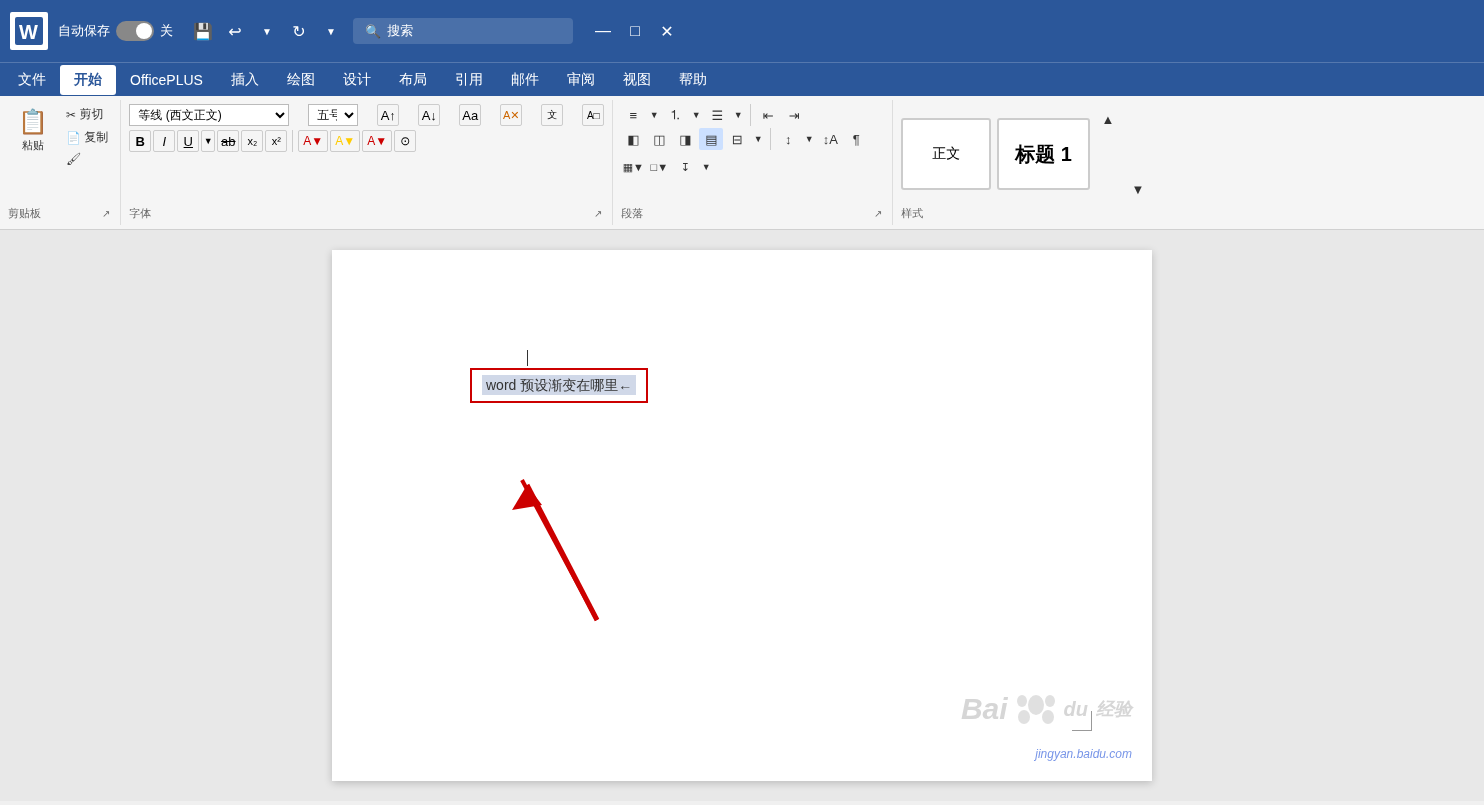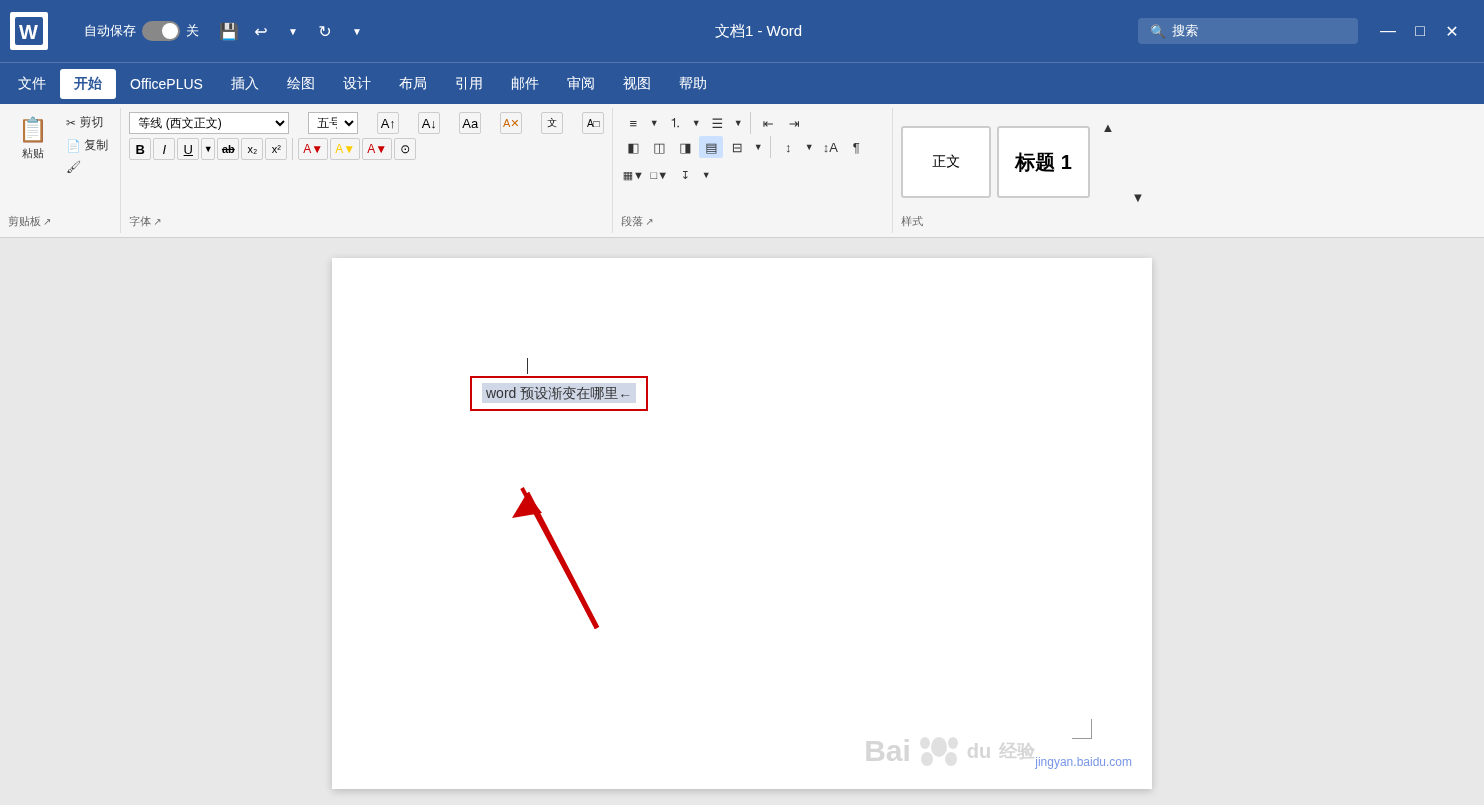--- a/index.html
+++ b/index.html
@@ -17,21 +17,21 @@
     .title-bar-logo {
       width: 38px; height: 38px;
       background: #fff;
       display: flex; align-items: center; justify-content: center;
       margin-right: 10px;
       border-radius: 2px;
     }
     .title-bar-logo svg { width: 28px; height: 28px; }
     .autosave {
       display: flex; align-items: center; gap: 6px;
-      font-size: 13px; color: white; margin-right: 16px; margin-left: 26px;
+      font-size: 13px; color: white; margin-right: 16px;
     }
     .toggle-pill {
       width: 38px; height: 20px;
       background: #888;
       border-radius: 10px;
       position: relative;
       display: inline-block;
     }
     .toggle-pill::after {
       content: '';
@@ -60,21 +60,21 @@
       padding: 4px 12px;
       width: 220px;
       color: white;
       font-size: 13px;
       margin-right: 16px;
     }
     .search-box span { margin-right: 6px; }
 
     
     .menu-bar {
-      height: 42px;
+      height: 34px;
       background: #2b579a;
       display: flex;
       align-items: center;
       padding: 0 4px;
       border-top: 1px solid rgba(255,255,255,0.2);
     }
     .menu-item {
       padding: 6px 14px;
       color: white;
       font-size: 14px;
@@ -97,22 +97,22 @@
       flex-direction: column;
       border-right: 1px solid #ddd;
       padding: 4px 8px;
       min-width: fit-content;
     }
     .ribbon-group:last-child { border-right: none; }
     .ribbon-group-content {
       display: flex; flex-direction: row; align-items: flex-start; gap: 4px; flex: 1;
     }
     .ribbon-group-footer {
-      display: flex; align-items: center; 
-      font-size: 11px; color: #666; margin-top: 2px;
+      display: flex; align-items: center; justify-content: space-between;
+      font-size: 11px; color: #666; margin-top: 2px; gap: 24px;
     }
     .ribbon-btn-large {
       display: flex; flex-direction: column; align-items: center;
       padding: 4px 6px; cursor: pointer; border-radius: 3px;
       font-size: 11px; color: #333; min-width: 42px;
     }
     .ribbon-btn-large .icon { font-size: 24px; margin-bottom: 2px; }
     .ribbon-btn-small {
       display: flex; align-items: center; padding: 2px 4px;
       cursor: pointer; border-radius: 2px; font-size: 12px; color: #333;
@@ -233,22 +233,23 @@
       border-bottom: 1px solid #999;
     }
 
     
     .baidu-watermark {
       position: absolute;
       bottom: 20px;
       right: 20px;
       opacity: 0.6;
       display: flex;
-      flex-direction: row;
+      flex-direction: column;
       align-items: flex-end;
+      font-style: italic;
     }
 
     .divider-v {
       width: 1px; background: #ccc; margin: 0 3px; align-self: stretch;
     }
     .ribbon-expand {
       font-size: 10px; color: #666; cursor: pointer; padding: 2px;
     }
   </style>
 </head>
@@ -269,23 +270,20 @@
   </div>
 
   <div class="toolbar-icons">
     <div class="toolbar-icon-btn">💾</div>
     <div class="toolbar-icon-btn">↩</div>
     <div class="toolbar-icon-btn" style="font-size:10px;">▼</div>
     <div class="toolbar-icon-btn">↻</div>
     <div class="toolbar-icon-btn" style="font-size:10px;">▼</div>
   </div>
 
-  <div class="title-center">
-    <span>文档1  -  Word</span>
-  </div>
 
   <div class="search-box">
     <span>🔍</span>
     <span>搜索</span>
   </div>
 
   <div class="toolbar-icons">
     <div class="toolbar-icon-btn">—</div>
     <div class="toolbar-icon-btn">□</div>
     <div class="toolbar-icon-btn">✕</div>
@@ -349,21 +347,21 @@
         <div class="font-btn">Aa</div>
         <div class="font-btn" style="font-size:11px; color:#cc6600;">A✕</div>
         <div class="font-btn" style="font-size:10px;">文</div>
         <div class="font-btn" style="font-size:10px;">A□</div>
       </div>
       <div class="font-btn-row">
         <div class="font-btn" style="font-weight:bold;">B</div>
         <div class="font-btn" style="font-style:italic;">I</div>
         <div class="font-btn" style="text-decoration:underline;">U</div>
         <div class="font-btn" style="font-size:9px; width:14px;">▼</div>
-        <div class="font-btn" style="text-decoration:line-through; font-size:11px;font-weight:bold;">ab</div>
+        <div class="font-btn" style="text-decoration:line-through; font-size:13px;">ab</div>
         <div class="font-btn" style="font-size:11px;">x₂</div>
         <div class="font-btn" style="font-size:11px;">x²</div>
         <div class="divider-v"></div>
         <div class="font-btn" style="color:#cc0000; font-size:12px; width:30px;">A▼</div>
         <div class="font-btn" style="color:#ffcc00; font-size:12px; width:30px;">A▼</div>
         <div class="font-btn" style="color:#cc0000; font-size:12px; width:30px;">A▼</div>
         <div class="font-btn" style="font-size:12px;">⊙</div>
       </div>
     </div>
     <div class="ribbon-group-footer">

